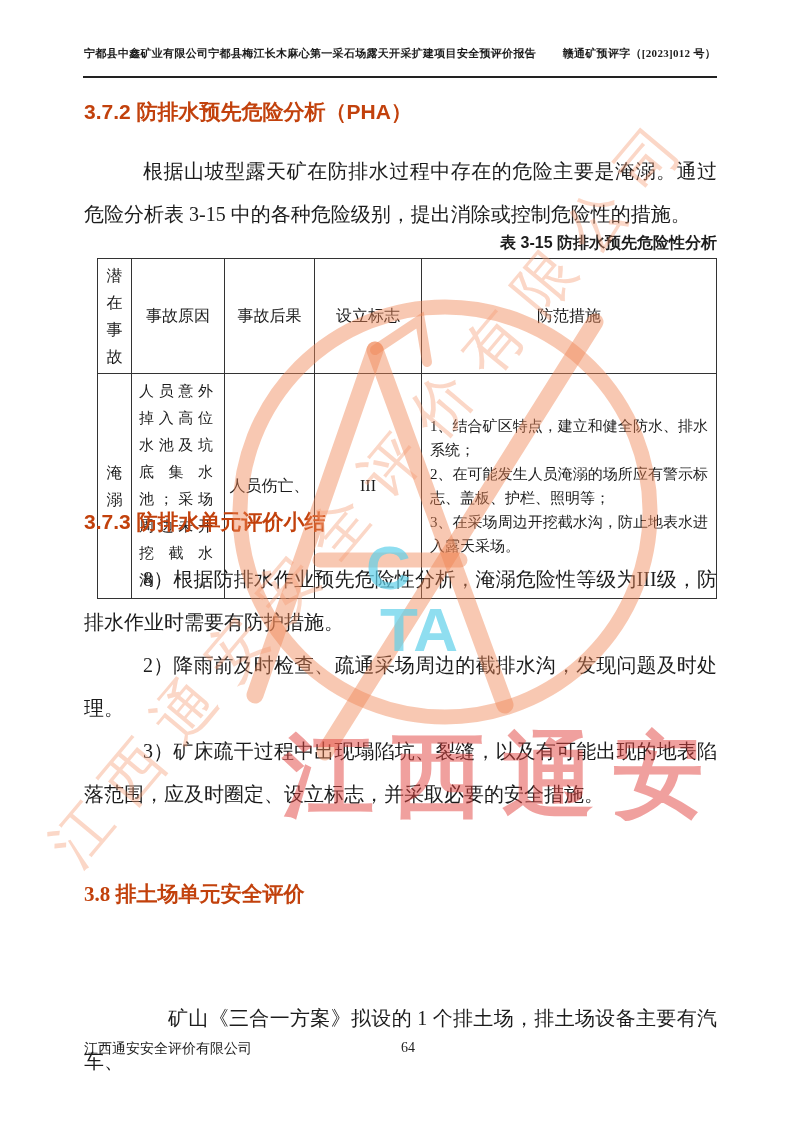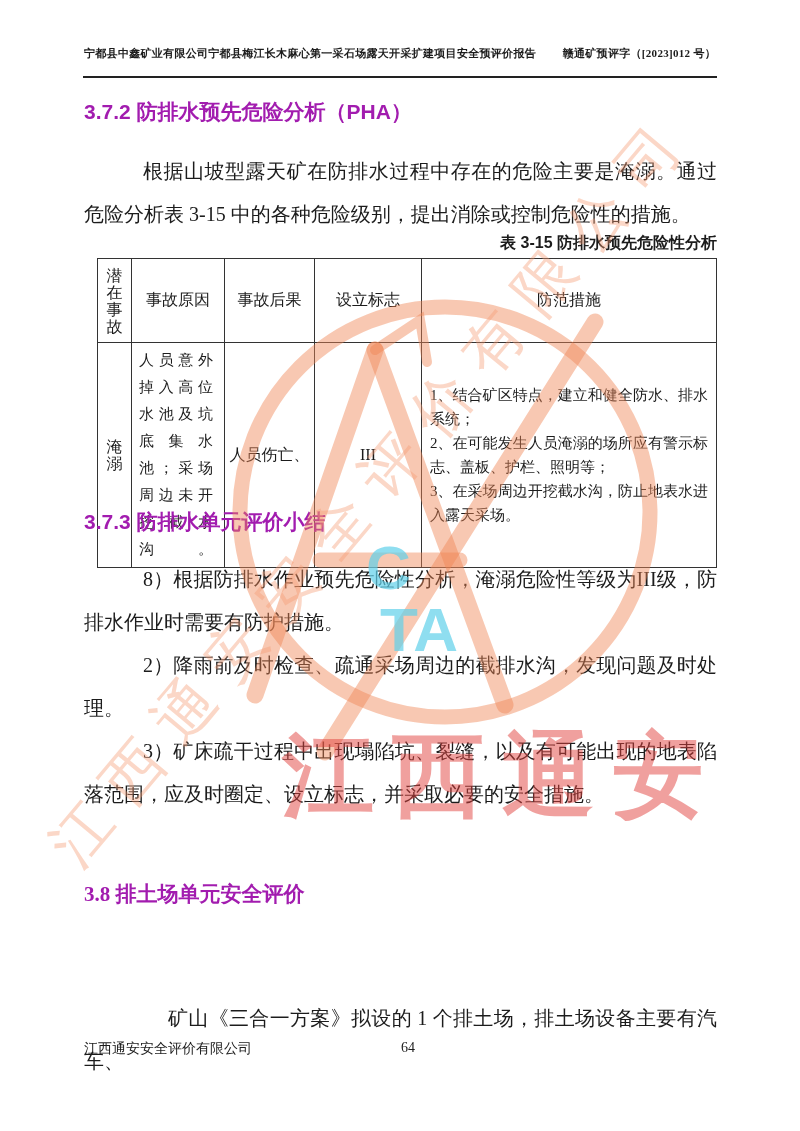--- a/index.html
+++ b/index.html
@@ -20,21 +20,21 @@
     font-weight:bold; font-size:11px; letter-spacing:0.3px;
   }
   .hdr-rule {
     position:absolute; top:76px; left:83px; right:83px;
     border-top:2px solid #222;
   }
   
   .h1 {
     position:absolute; left:84px; width:633px;
     font-family:"Liberation Sans","DejaVu Sans",sans-serif;
-    font-weight:bold; font-size:21px; color:#a21caf;
+    font-weight:bold; font-size:21px; color:#c2410c;
   }
   .para {
     position:absolute; left:84px; width:633px;
     font-size:20px; line-height:43px; text-align:justify;
   }
   .indent2 { text-indent:59px; }
   .indent4 { text-indent:84px; }
   .h-372 { top:98px; }
   .p-372 { top:150px; }
   .h-373 { top:508px; }
@@ -54,21 +54,21 @@
   table { width:100%; border-collapse:collapse; table-layout:fixed; }
   td, th {
     border:1px solid #333; font-weight:400;
     font-size:16px; vertical-align:middle; text-align:center;
     padding:14px 4px;
   }
   thead tr { height:84px; }
   tbody tr { height:148px; }
   .vcell {
     width:34px; padding:3px 8px;
-    word-break:break-all; line-height:17px; font-size:16px;
+    word-break:break-all; line-height:27px; font-size:16px;
   }
   .cause-cell {
     text-align:justify; text-align-last:justify;
     font-size:15px; line-height:27px; letter-spacing:4px;
     padding:4px 7px;
   }
   .measures-cell { text-align:left; padding:20px 8px; }
   .measures-cell div { font-size:15px; line-height:24px; text-align:justify; }
   
   .ftr-company { position:absolute; top:1040px; left:84px; font-size:14px; }

